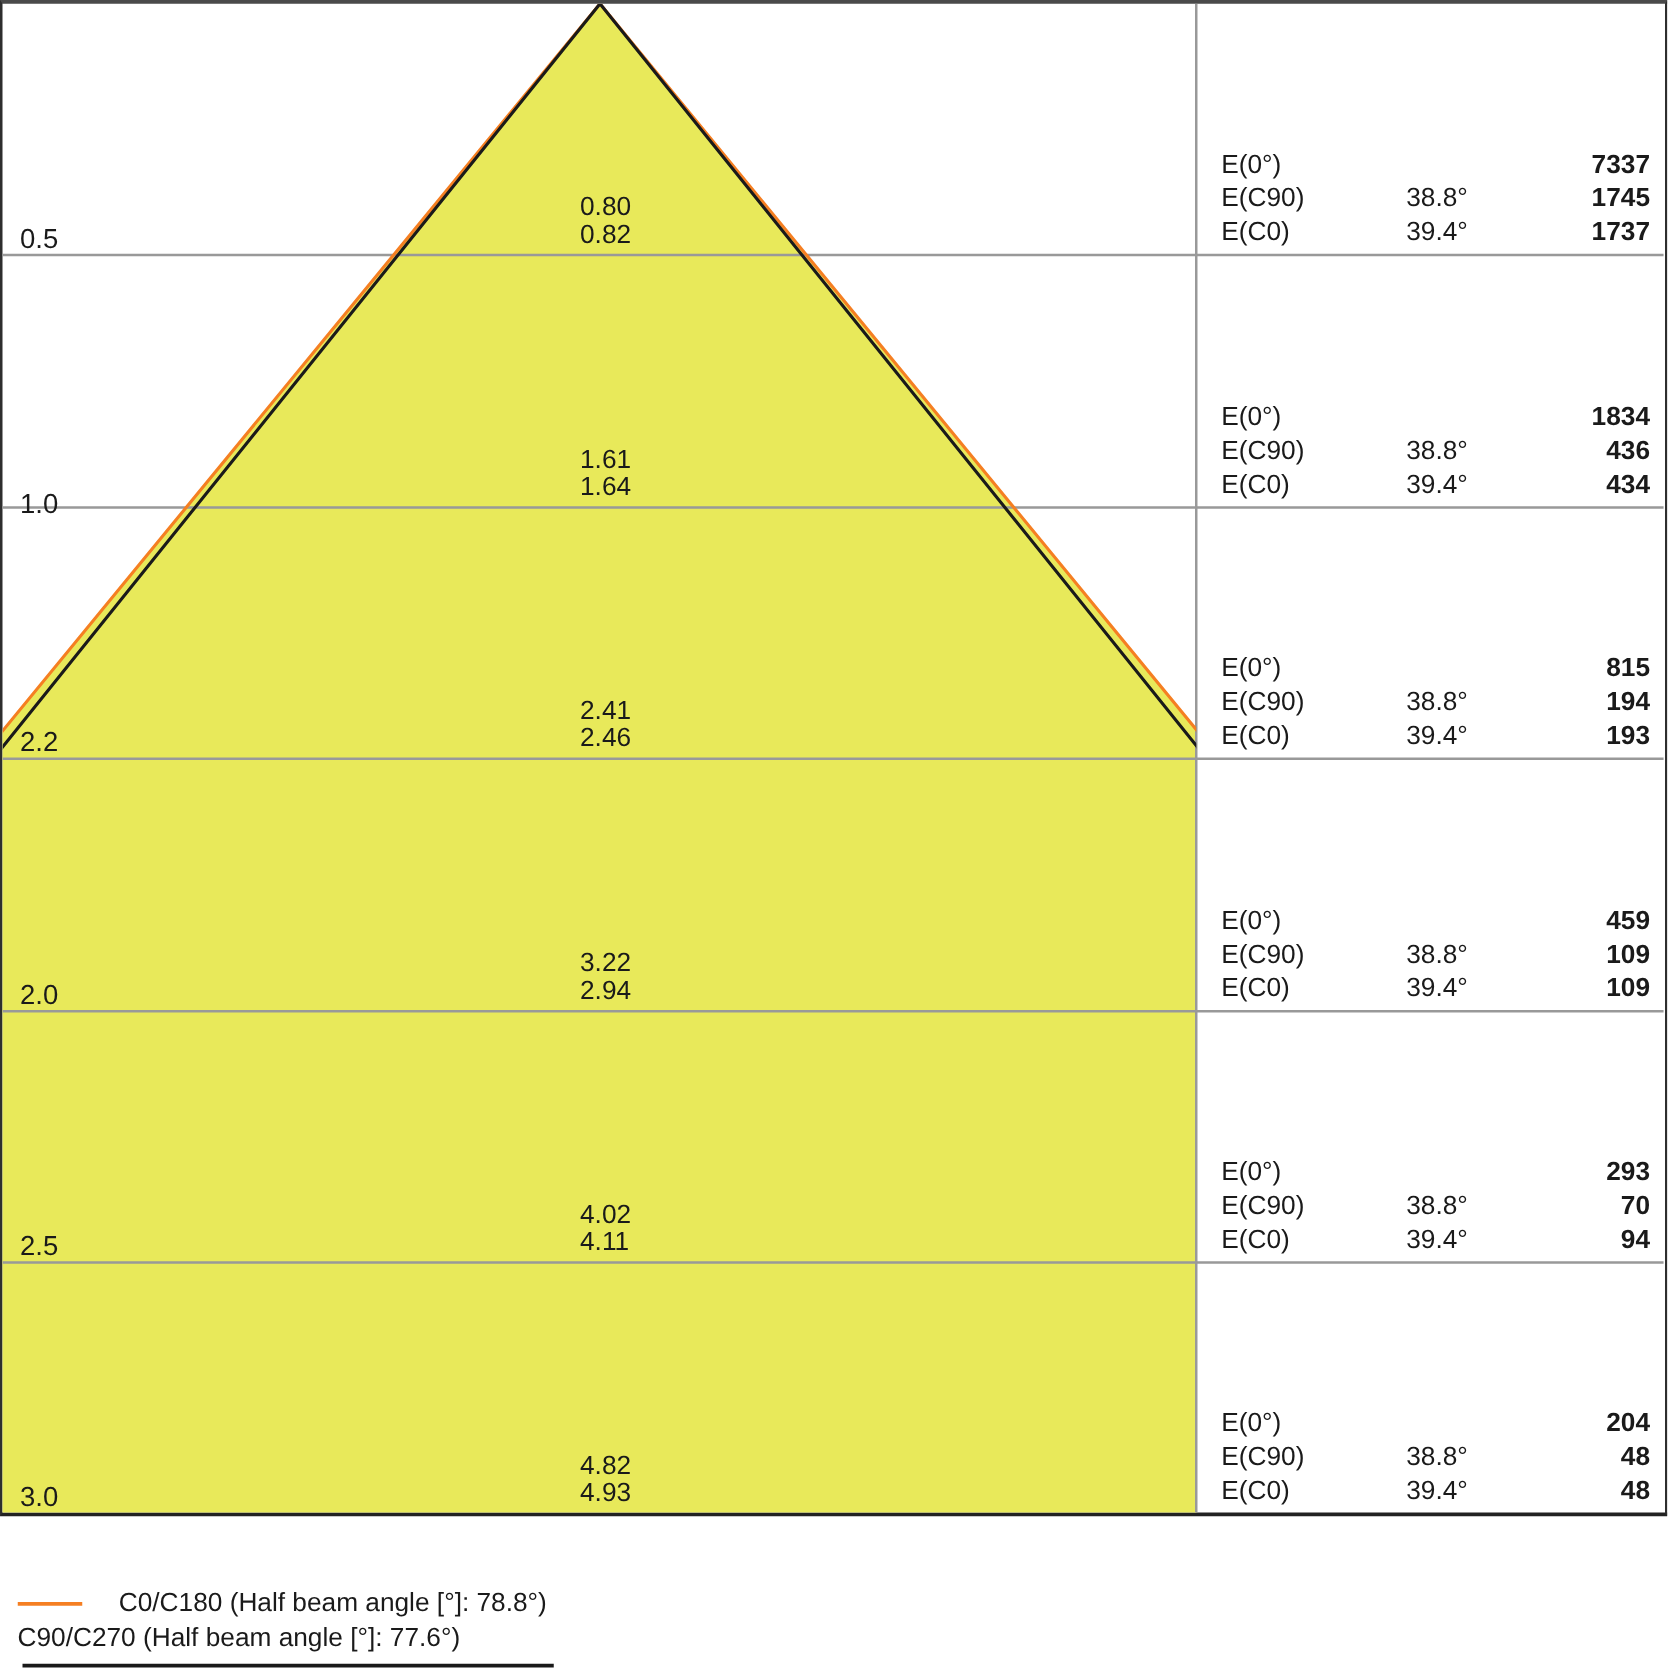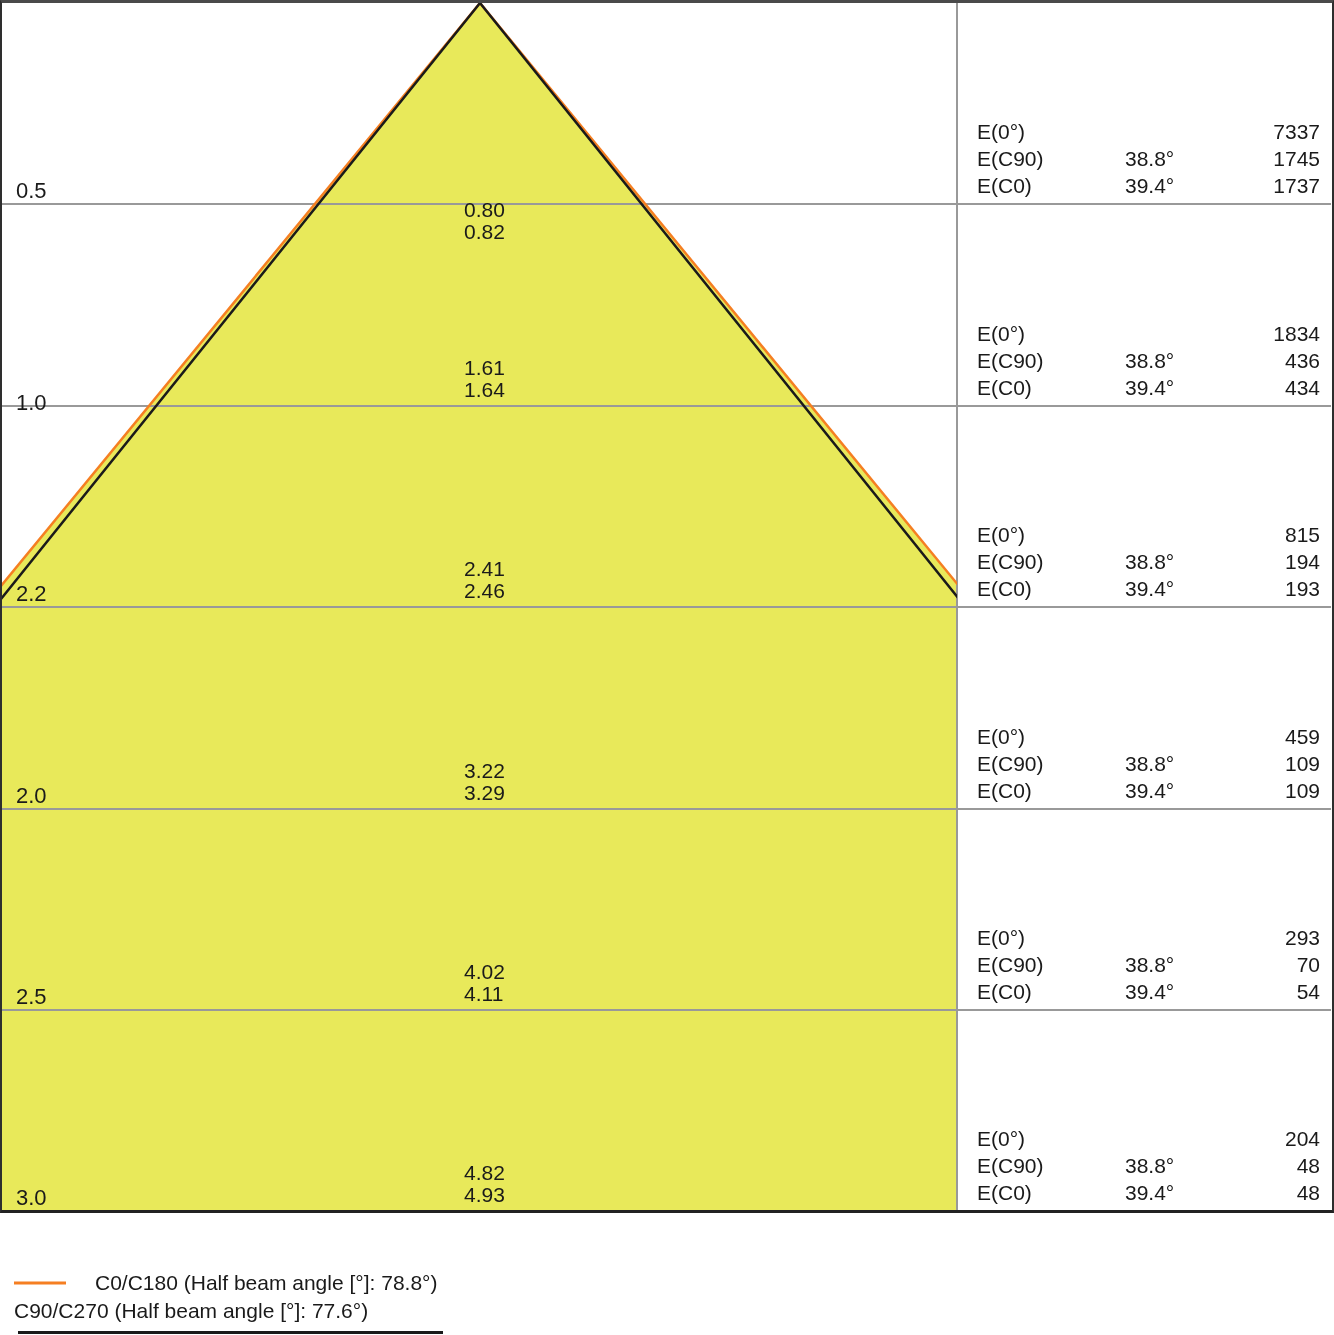--- a/index.html
+++ b/index.html
@@ -8,21 +8,21 @@
   .table{position:absolute;left:0;top:0;width:1334px;height:1213px;box-sizing:border-box;
          border:2px solid #2e2e2e;border-top:3px solid #4a4a4a;border-bottom:3px solid #222;background:#fff;}
   .plot-svg{position:absolute;left:0;top:0;display:block;}
   .row{position:static;}
   .dist{position:absolute;left:14px;font-size:22px;line-height:24px;}
   .diam{position:absolute;left:462px;font-size:21px;line-height:22px;}
   .rblock{position:absolute;left:975px;width:343px;font-size:21px;}
   .rline{display:flex;height:27px;line-height:27px;}
   .rlabel{width:148px;flex:0 0 auto;text-align:left;}
   .rangle{flex:1 1 auto;text-align:left;}
-  .rval{flex:0 0 auto;margin-left:auto;text-align:right;}
+  .rval{flex:0 0 auto;margin-left:auto;text-align:right;font-weight:bold;}
   .caption{position:absolute;left:14px;top:1227px;font-size:21px;line-height:24px;}
   .legend-row{position:absolute;left:14px;height:24px;display:flex;align-items:center;}
   .legend-row.l1{top:1271px;}
   .legend-row.l2{top:1299px;flex-direction:column;}
   .legend-swatch{display:block;margin-right:29px;}
   .legend-label{font-size:21px;line-height:24px;}
   .bottom-crop-line{position:absolute;left:18px;top:1331px;width:425px;height:3px;background:#1a1a1a;}
 </style>
 </head>
 <body>
@@ -47,21 +47,21 @@
       <line x1="955" y1="0" x2="955" y2="1207" stroke-width="2" stroke="#999999"></line>
       <g clip-path="url(#coneClip)">
         <polygon points="478,0 -590,1300 1546,1300" fill="none" stroke-width="2.5" stroke="#f57f22"></polygon>
         <polygon points="478,0 -567,1300 1523,1300" fill="none" stroke-width="2.5" stroke="#1a1a1a"></polygon>
       </g>
     </svg>
 
     <div id="rows-layer">
         <div class="row">
     <div class="dist" style="top: 176px;">0.5</div>
-    <div class="diam" style="top: 152px; margin-top: 44px;">
+    <div class="diam" style="top: 152px;">
       <div>0.80</div>
       <div>0.82</div>
     </div>
     <div class="rblock" style="top: 115px;">
       <div class="rline">
         <span class="rlabel">E(0°)</span>
         <span class="rangle"></span>
         <span class="rval">7337</span>
       </div>
       <div class="rline">
@@ -121,21 +121,21 @@
         <span class="rlabel">E(C0)</span>
         <span class="rangle">39.4°</span>
         <span class="rval">193</span>
       </div>
     </div>
   </div>
         <div class="row">
     <div class="dist" style="top: 781px;">2.0</div>
     <div class="diam" style="top: 757px;">
       <div>3.22</div>
-      <div>3.29</div>
+      <div>2.94</div>
     </div>
     <div class="rblock" style="top: 720px;">
       <div class="rline">
         <span class="rlabel">E(0°)</span>
         <span class="rangle"></span>
         <span class="rval">459</span>
       </div>
       <div class="rline">
         <span class="rlabel">E(C90)</span>
         <span class="rangle">38.8°</span>
@@ -161,21 +161,21 @@
         <span class="rval">293</span>
       </div>
       <div class="rline">
         <span class="rlabel">E(C90)</span>
         <span class="rangle">38.8°</span>
         <span class="rval">70</span>
       </div>
       <div class="rline">
         <span class="rlabel">E(C0)</span>
         <span class="rangle">39.4°</span>
-        <span class="rval">54</span>
+        <span class="rval">94</span>
       </div>
     </div>
   </div>
         <div class="row">
     <div class="dist" style="top: 1183px;">3.0</div>
     <div class="diam" style="top: 1159px;">
       <div>4.82</div>
       <div>4.93</div>
     </div>
     <div class="rblock" style="top: 1122px;">

